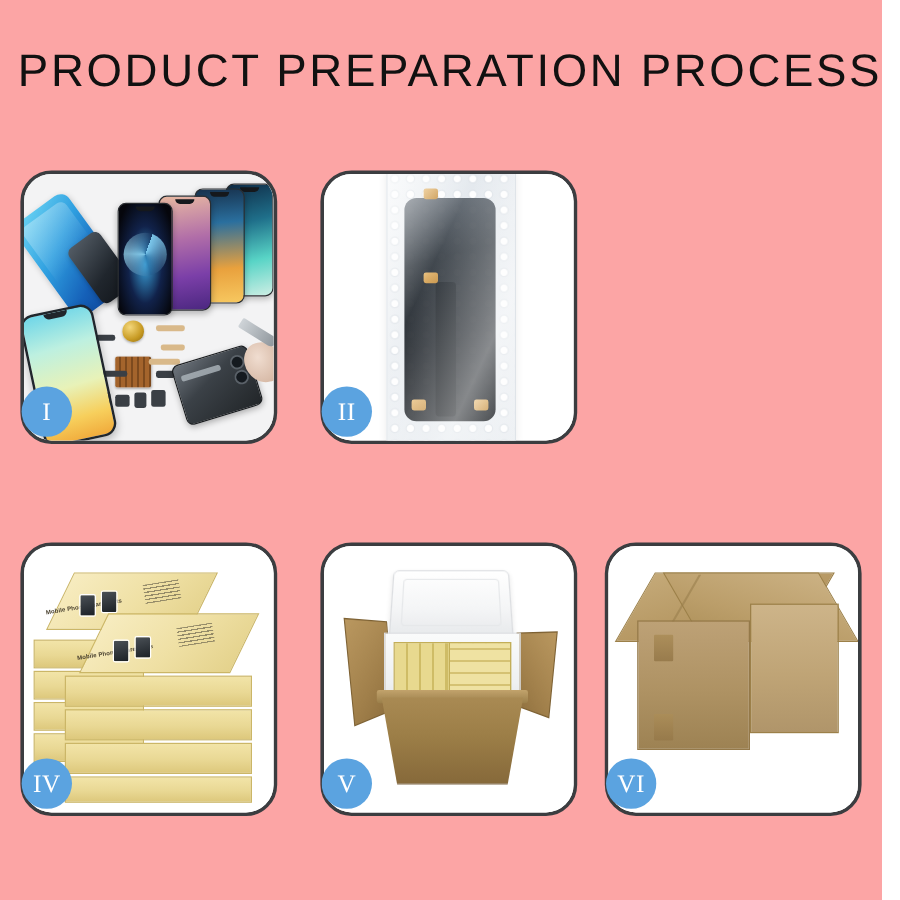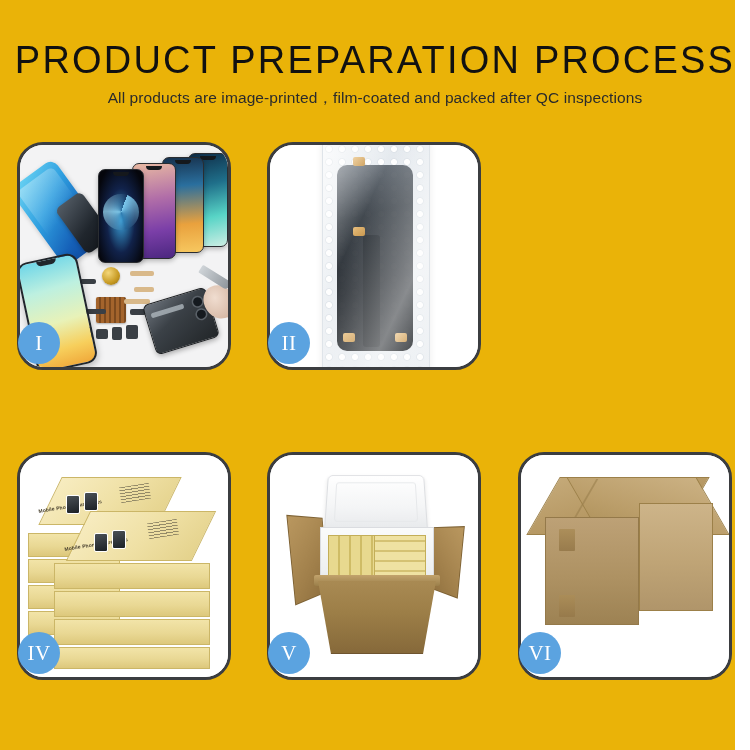--- a/index.html
+++ b/index.html
@@ -11,21 +11,21 @@
     width: 750px;
     height: 750px;
     overflow: hidden;
     font-family: "Liberation Sans", sans-serif;
     -webkit-font-smoothing: antialiased;
   }
   .page {
     position: relative;
     width: 735px;
     height: 750px;
-    background: #eab308;
+    background: #fca5a5;
   }
 
   
   .header {
     position: absolute;
     top: 38px;
     left: 0;
     width: 750px;
     text-align: center;
   }
@@ -70,21 +70,21 @@
     position: absolute;
     inset: 0;
     border-radius: 23px;
     overflow: hidden;
   }
   .p1 { left: 17px;  top: 2px; }
   .p2 { left: 267px; top: 2px; }
   .p3 { left: 518px; top: 2px; }
   .p4 { left: 17px;  top: 312px; }
   .p5 { left: 267px; top: 312px; }
-  .p6 { left: 518px; top: 312px; padding-left: 26px; }
+  .p6 { left: 504px; top: 312px; padding-left: 26px; }
 
   
   .badge {
     position: absolute;
     left: -2px;
     bottom: 3px;
     width: 42px;
     height: 42px;
     border-radius: 50%;
     background: #5ba3e0;
@@ -436,21 +436,20 @@
   .c6-tape.t1 { left:38px; top:74px; }
   .c6-tape.t2 { left:38px; top:140px; }
 </style>
 </head>
 <body>
 
 <div class="page">
 
   <div class="header">
     <div class="title">PRODUCT PREPARATION PROCESS</div>
-    <div class="subtitle">All products are image-printed，film-coated and packed after QC inspections</div>
   </div>
 
   <div class="grid">
 
     <div class="panel p1">
       <div class="stage">
         <div class="film-screen"></div>
         <div class="film-dark"></div>
 
         <div class="phone-fan">

